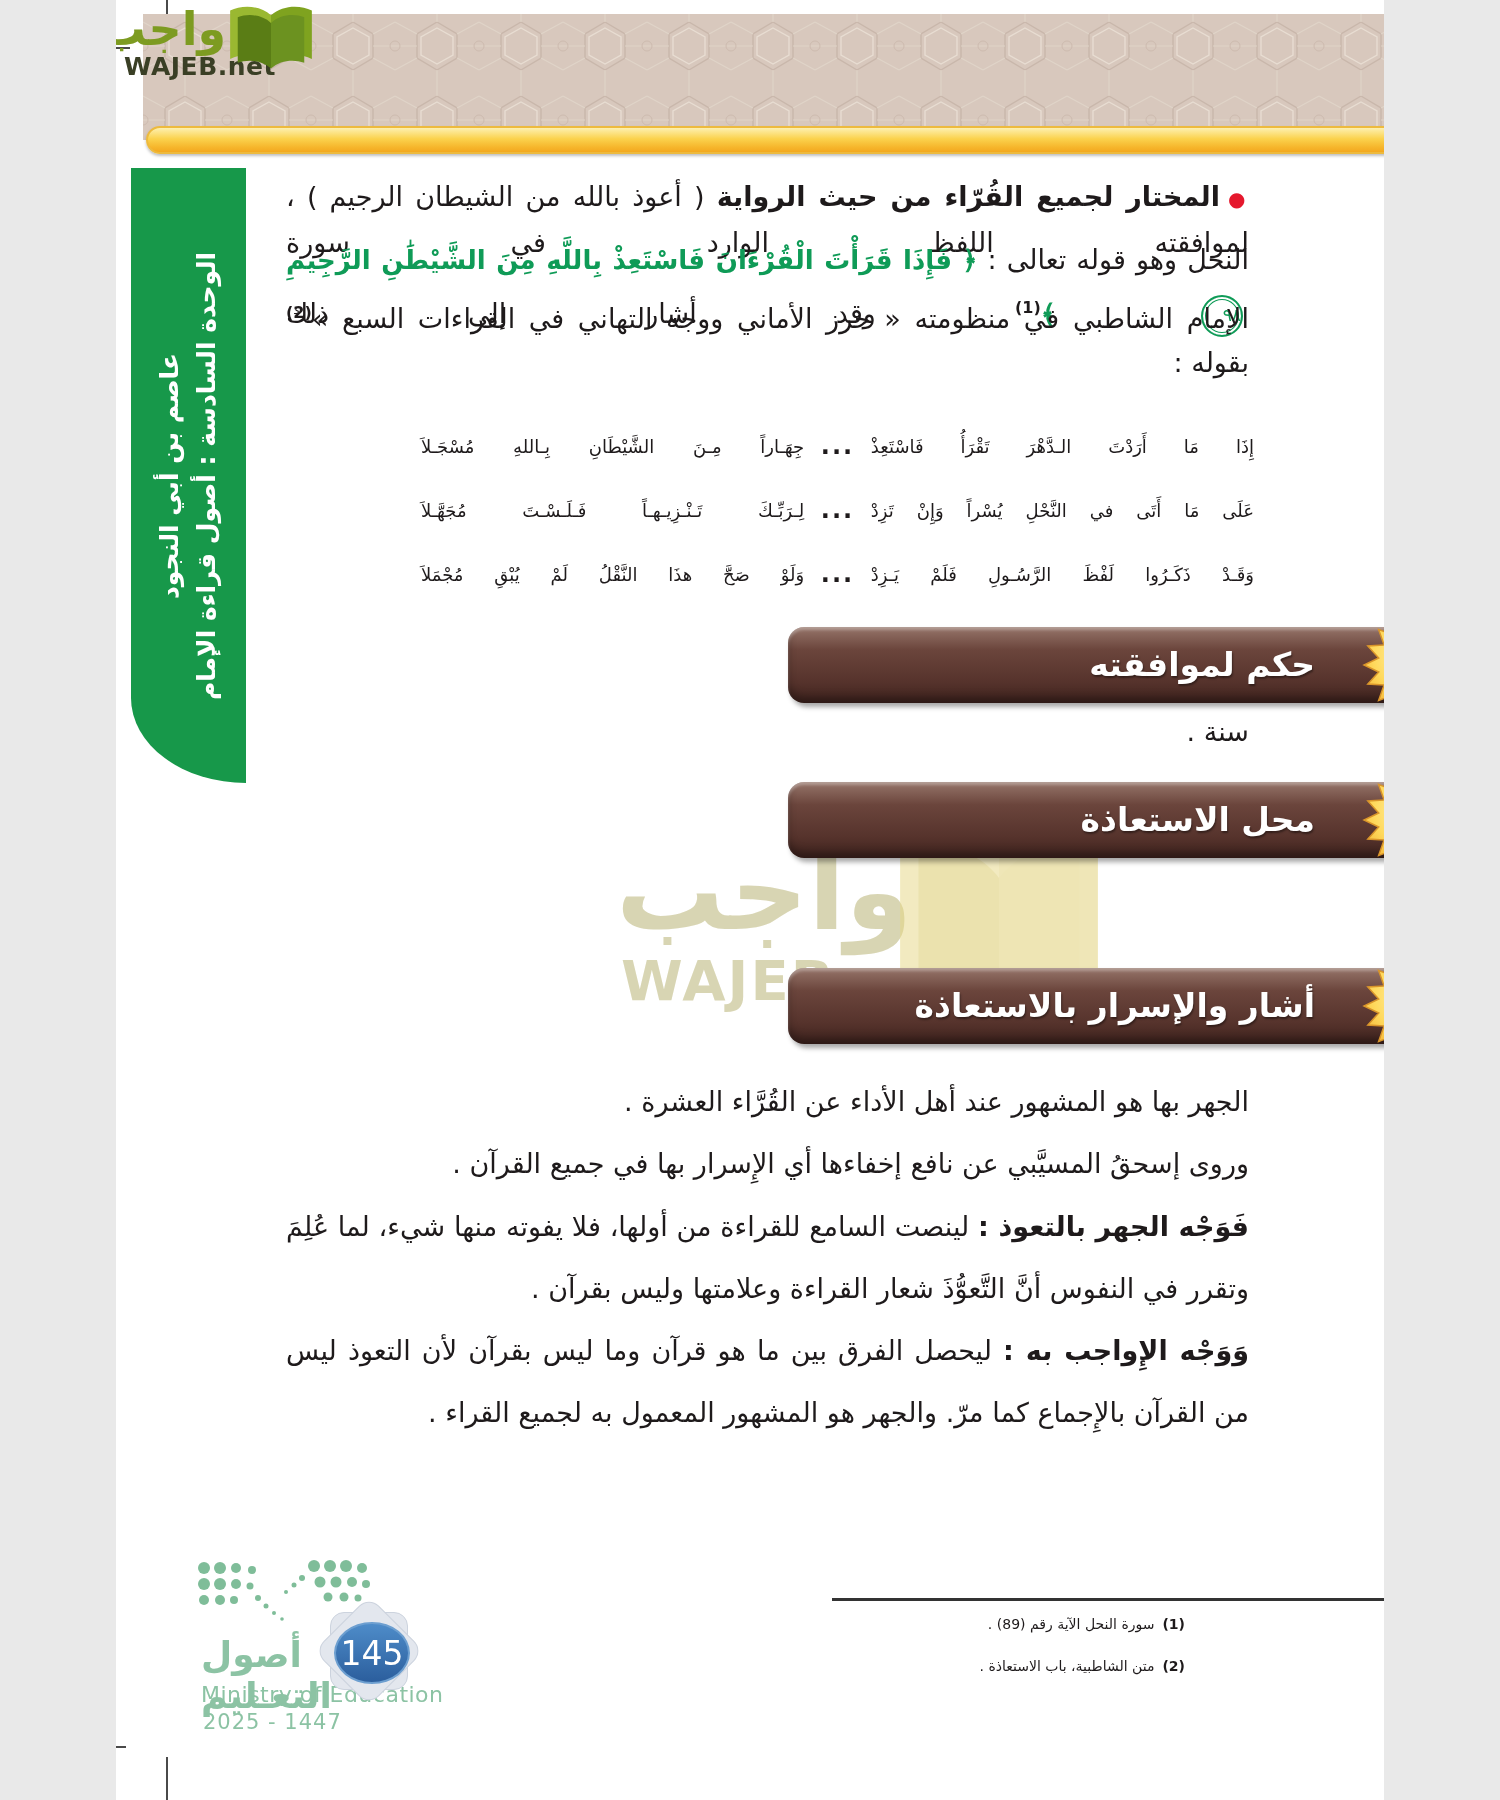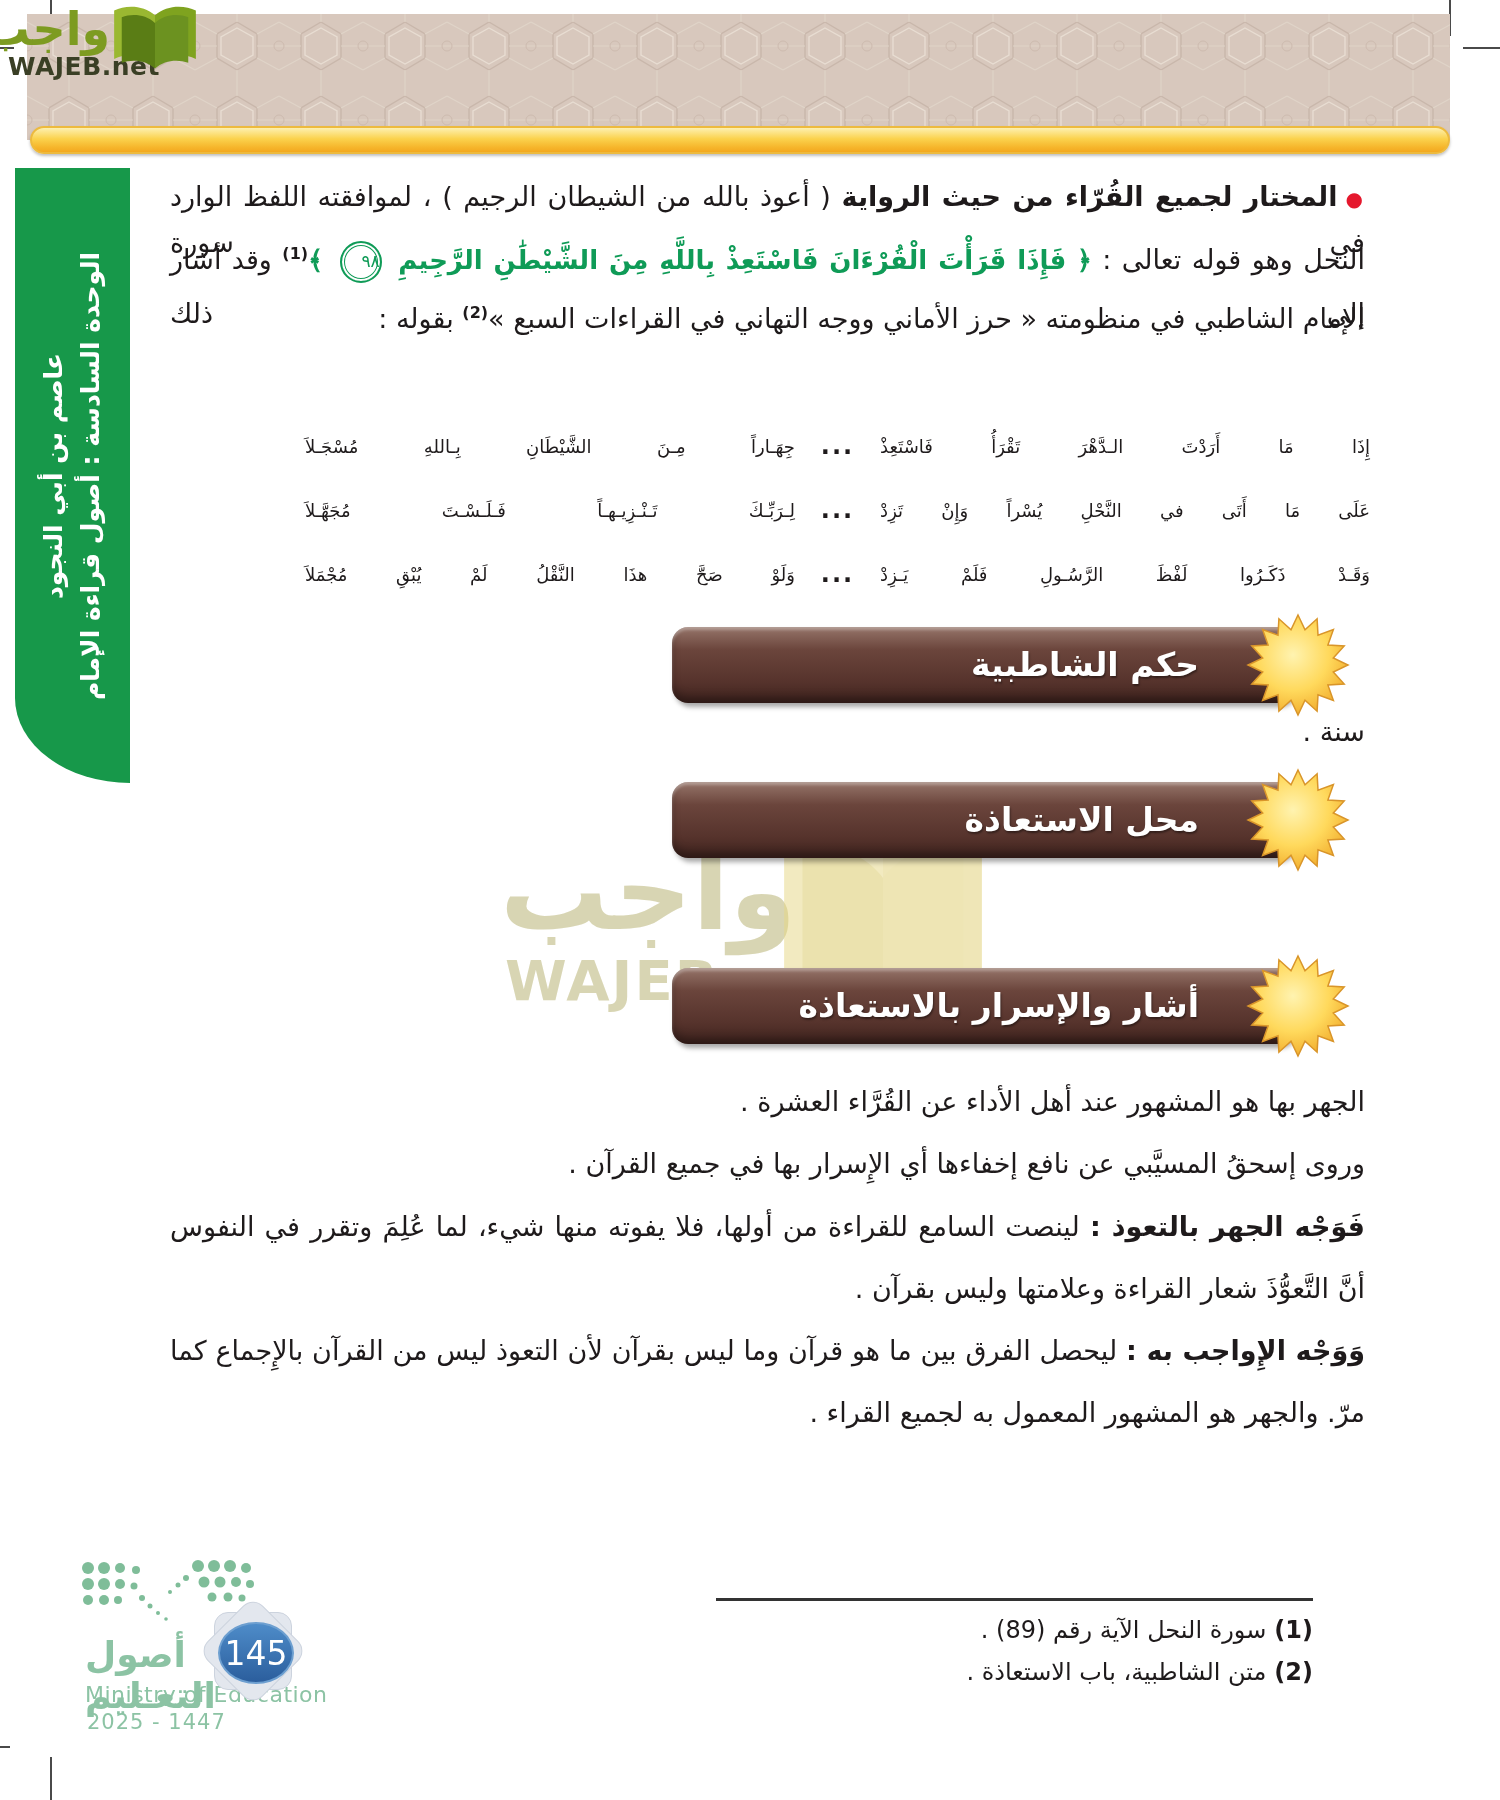--- a/index.html
+++ b/index.html
@@ -1,17 +1,17 @@
 <!DOCTYPE html>
 <html lang="ar"><head>
 <meta charset="utf-8">
 <style>
   html,body{margin:0;padding:0;background:#e9e9e9;}
   #page{
-    position:relative;width:1500px;height:1800px;margin:0 auto;
+    position:relative;width:1268px;height:1800px;margin:0 auto;
     background:#ffffff;overflow:hidden;
     font-family:"DejaVu Sans", sans-serif;color:#1e1a1b;
   }
   
   .crop{position:absolute;background:#4a4a4a;}
   .crop.tl-v{left:50px;top:0;width:2px;height:52px;}
   .crop.tl-h{left:0;top:47px;width:14px;height:2px;}
   .crop.tr-v{left:1449px;top:0;width:2px;height:36px;}
   .crop.tr-h{left:1463px;top:47px;width:37px;height:2px;}
   .crop.bl-v{left:50px;top:1757px;width:2px;height:43px;}
@@ -75,21 +75,21 @@
     box-shadow:3px 4px 5px rgba(0,0,0,.35), inset 0 3px 3px rgba(255,255,255,.3), inset 0 -6px 9px rgba(0,0,0,.3);
   }
   .banner .title{
     position:absolute;inset:0;direction:rtl;color:#ffffff;font-weight:bold;font-size:33px;
     line-height:76px;text-align:right;padding-right:95px;
     text-shadow:1px 2px 2px rgba(0,0,0,.4);
   }
   .banner .burst{position:absolute;right:-56px;top:50%;transform:translateY(-50%);z-index:5;}
   
   .fn-divider{position:absolute;left:716px;top:1598px;width:597px;height:3px;background:#333;z-index:3;}
-  .fn{position:absolute;right:187px;direction:rtl;font-size:24px;z-index:3;}
+  .fn{position:absolute;right:199px;direction:rtl;font-size:14px;z-index:3;}
   .fn .num{font-weight:bold;margin-left:8px;}
   
   .moe{position:absolute;z-index:5;color:#8cc3a4;}
   .moe-ar{left:85px;top:1634px;width:210px;font-size:36px;font-weight:bold;direction:rtl;text-align:left;letter-spacing:1px;}
   .moe-en{left:85px;top:1682px;font-size:22px;letter-spacing:.5px;}
   .moe-years{left:87px;top:1710px;font-size:21px;letter-spacing:1px;}
   .moe-dots{left:78px;top:1558px;z-index:5;}
   .badge-star{position:absolute;left:214px;top:1612px;width:78px;height:78px;z-index:6;}
   .badge-star .sq{position:absolute;inset:0;background:#e3e7ee;border:1px solid #ccd3de;border-radius:14px;}
   .badge-star .sq.r45{transform:rotate(45deg);}
@@ -182,21 +182,21 @@
       <div class="half">لِـرَبِّـكَ تَـنْـزِيـهـاً فَـلَـسْـتَ مُجَهَّـلاَ</div>
     </div>
     <div class="row">
       <div class="half">وَقَـدْ ذَكَـرُوا لَفْظَ الرَّسُـولِ فَلَمْ يَـزِدْ</div>
       <div class="dots">...</div>
       <div class="half">وَلَوْ صَحَّ هذَا النَّقْلُ لَمْ يُبْقِ مُجْمَلاَ</div>
     </div>
   </div>
 
   <div class="banner" style="top:627px">
-    <div class="title">حكم الشاطبية</div>
+    <div class="title">حكم لموافقته</div>
     <svg class="burst" width="104" height="104" viewBox="0 0 104 104">
       <defs>
           <radialGradient id="g1" cx="45%" cy="40%" r="65%">
         <stop offset="0%" stop-color="#fff3b0"></stop>
             <stop offset="55%" stop-color="#ffd95c"></stop>
             <stop offset="100%" stop-color="#f0a828"></stop>
       </radialGradient>
         </defs>
       <polygon fill="url(#g1)" stroke="#d9952a" stroke-width="1.5" points="52,2 59,16.7 71.1,5.8 72,22.1 87.4,16.6 81.9,32 98.2,32.9 87.3,45 102,52 87.3,59 98.2,71.1 81.9,72 87.4,87.4 72,81.9 71.1,98.2 59,87.3 52,102 45,87.3 32.9,98.2 32,81.9 16.6,87.4 22.1,72 5.8,71.1 16.7,59 2,52 16.7,45 5.8,32.9 22.1,32 16.6,16.6 32,22.1 32.9,5.8 45,16.7"></polygon>
     </svg>

